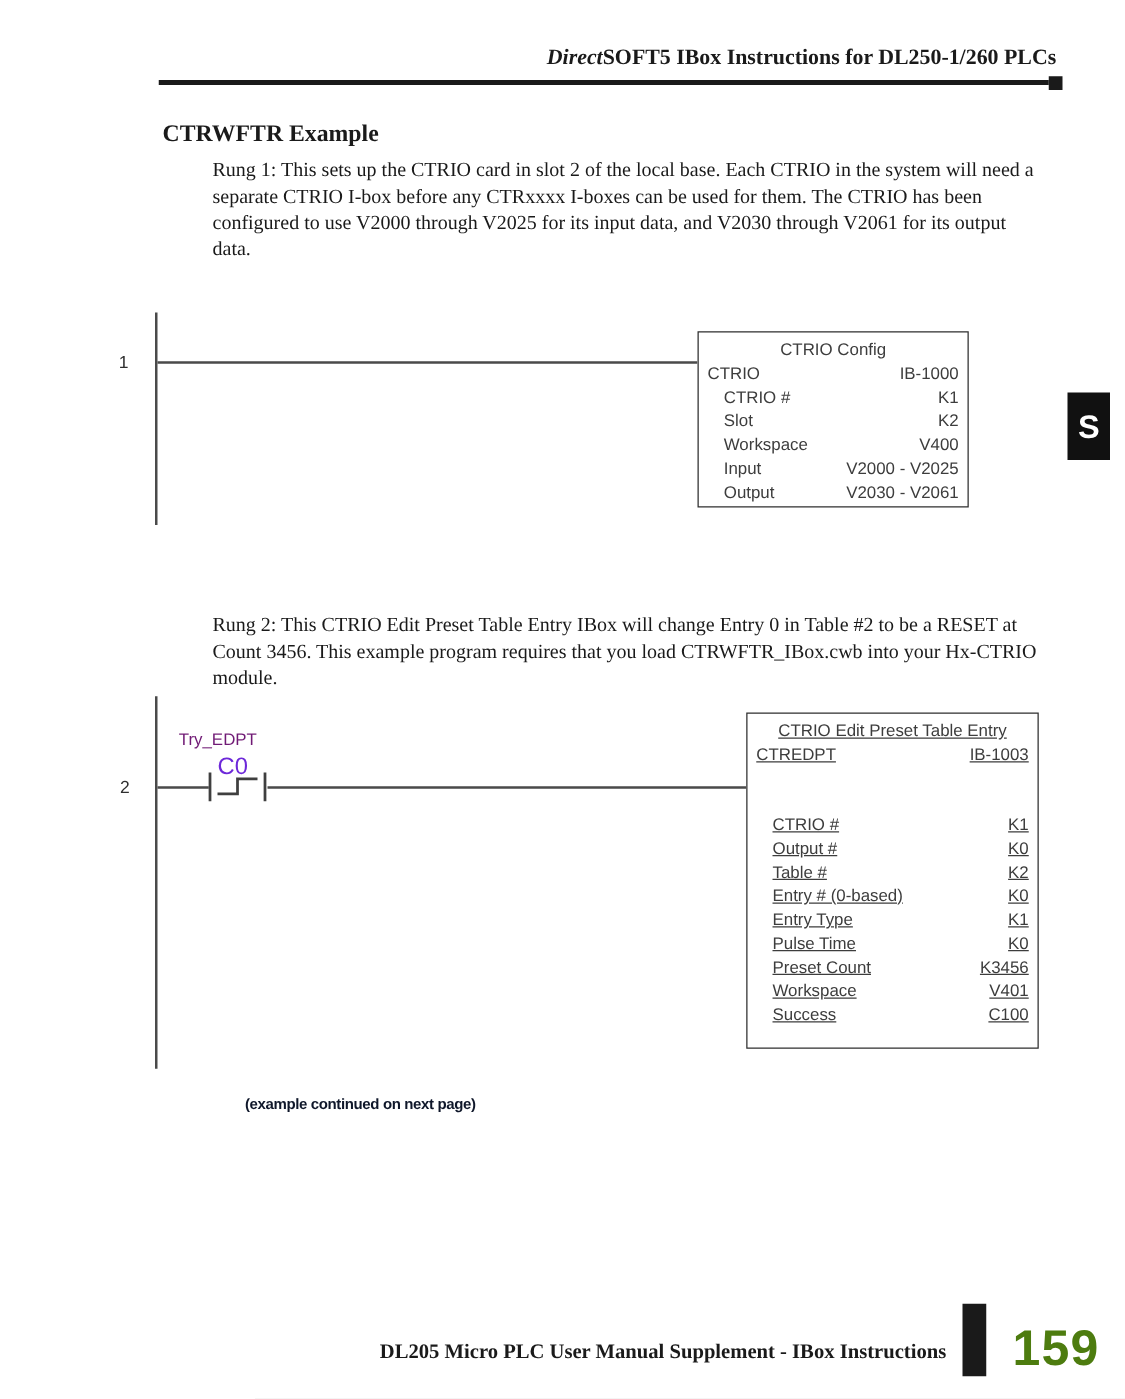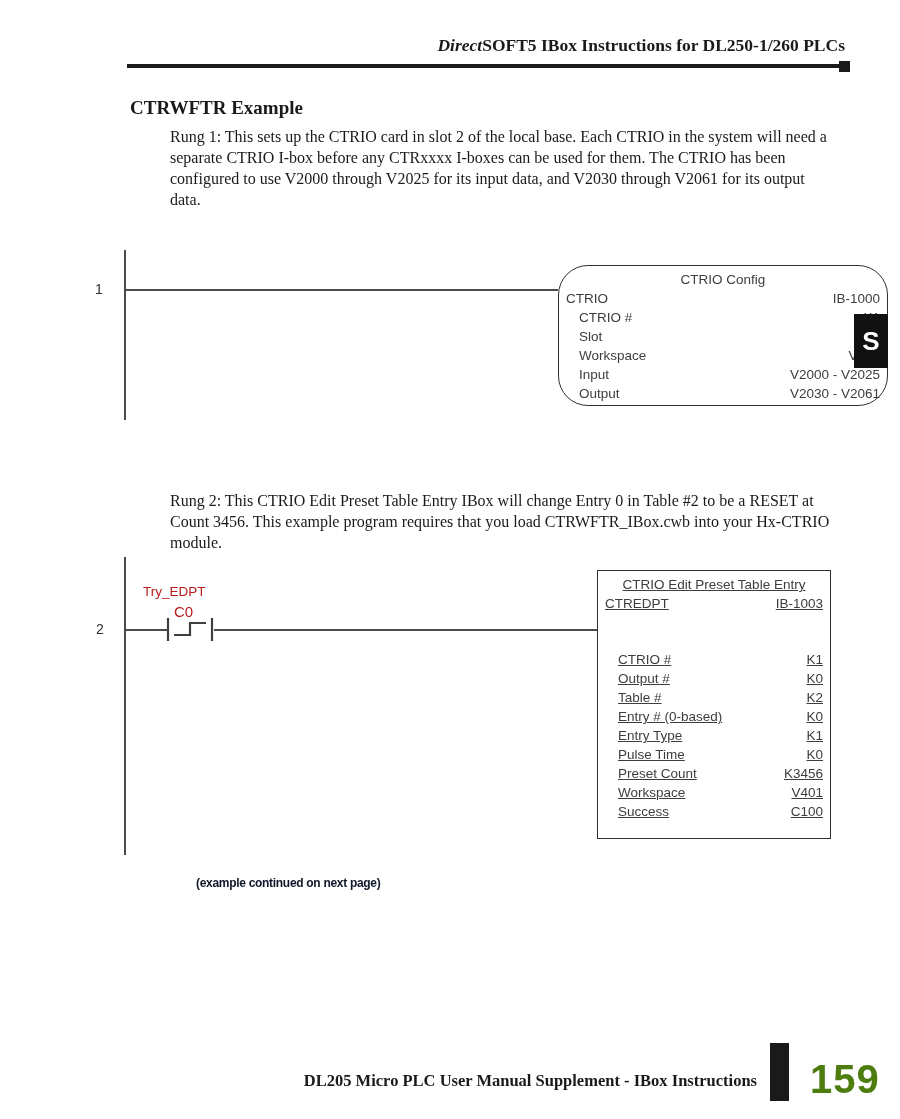--- a/index.html
+++ b/index.html
@@ -24,29 +24,29 @@
   .rail1 { left:124px; top:250px; height:170px; }
   .rail2 { left:124px; top:557px; height:298px; }
   .wire { position:absolute; height:2px; background:#4a4a4a; }
   .wire1  { left:126px; top:289px; width:432px; }
   .wire2a { left:126px; top:629px; width:41px; }
   .wire2b { left:214px; top:629px; width:383px; }
   .rung-num { position:absolute; font-family:"Liberation Sans",sans-serif; font-size:14px; color:#2f2f2f; }
   .num1 { left:95px;  top:281px; }
   .num2 { left:96px;  top:621px; }
   .contact-svg { position:absolute; left:166px; top:616px; }
-  .nickname { position:absolute; left:143px; top:584px; font-family:"Liberation Sans",sans-serif; font-size:13.5px; color:#b91c1c; }
-  .address  { position:absolute; left:174px; top:603px; font-family:"Liberation Sans",sans-serif; font-size:15px; color:#b91c1c; }
+  .nickname { position:absolute; left:143px; top:584px; font-family:"Liberation Sans",sans-serif; font-size:13.5px; color:#701a75; }
+  .address  { position:absolute; left:174px; top:603px; font-family:"Liberation Sans",sans-serif; font-size:19px; color:#6d28d9; }
   
   .ibox {
     position:absolute; border:1.5px solid #2e2e2e; background:#fff; box-sizing:border-box;
     font-family:"Liberation Sans","DejaVu Sans",sans-serif; font-size:13.5px; line-height:19px; color:#3d3d3d;
     padding-top:4px;
   }
-  .ibox1 { left:558px; top:265px; width:330px; height:141px;border-radius:30px; }
+  .ibox1 { left:558px; top:265px; width:217px; height:141px; }
   .ibox2 { left:597px; top:570px; width:234px; height:269px;text-decoration:underline; }
   .ibox-title { text-align:center; }
   .ibox-row { display:flex; justify-content:space-between; padding:0 7px;text-align:right; }
   .ibox-row.indent { padding-left:20px; }
   .ibox-gap { height:37px; }
   
   .s-tab {
     position:absolute; left:854px; top:314px; width:34px; height:54px; background:#111;
     color:#fff; font-family:"Liberation Sans",sans-serif; font-weight:bold; font-size:26px;
     display:flex; align-items:center; justify-content:center;

